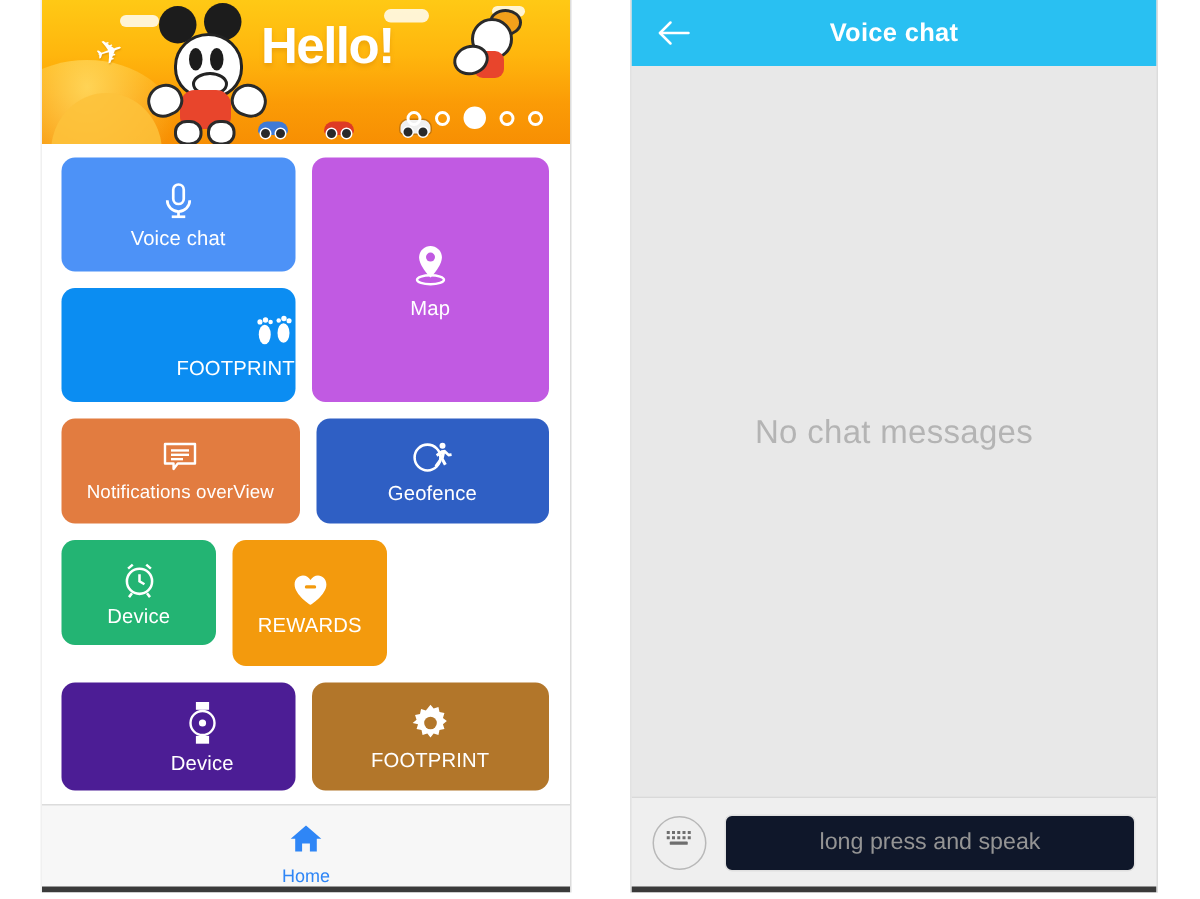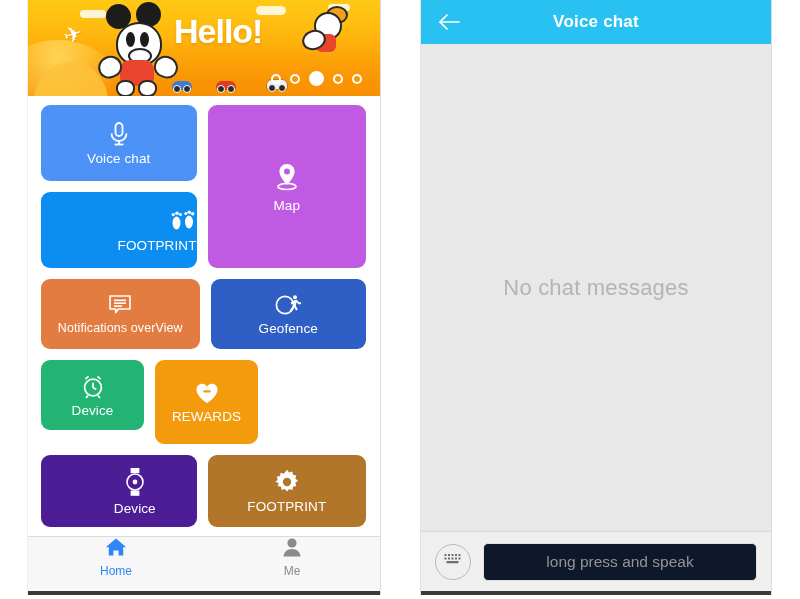--- a/index.html
+++ b/index.html
@@ -298,21 +298,21 @@
     height: 54px;
     background: #f7f7f7;
     border-top: 1px solid #dcdcdc;
     display: flex;
   }
   .tab {
     flex: 1;
     display: flex;
     flex-direction: column;
     align-items: center;
-    justify-content: flex-start;
+    justify-content: flex-end;
     gap: 3px;
     cursor: pointer;
   }
   .tab .tablabel { font-size: 12px; }
   .tab.active .tablabel { color: #2f86f6; }
   .tab.inactive .tablabel { color: #8b8b8b; }
 
   
   .phone-right {
     position: absolute;
@@ -597,29 +597,20 @@
     </div>
 
     <div class="tabbar">
       <div class="tab active">
         <span class="ico">
           <svg width="22" height="20" viewBox="0 0 22 20" fill="#2f86f6">
             <path d="M11 1.4L.8 10.2h3v8.4h4.6v-5.2h5.2v5.2h4.6v-8.4h3z"></path>
           </svg>
         </span>
         <span class="tablabel">Home</span>
-      </div>
-      <div class="tab inactive">
-        <span class="ico">
-          <svg width="22" height="20" viewBox="0 0 22 20" fill="#8b8b8b">
-            <circle cx="11" cy="6" r="4.6"></circle>
-            <path d="M2.6 19.5c0-4.4 3.8-7.4 8.4-7.4s8.4 3 8.4 7.4z"></path>
-          </svg>
-        </span>
-        <span class="tablabel">Me</span>
       </div>
     </div>
 
   </div>
 
   <div class="phone-right">
 
     <div class="navbar">
       <span class="back">
         <svg width="24" height="18" viewBox="0 0 24 18" fill="none" stroke="#ffffff" stroke-width="1.7" stroke-linecap="round" stroke-linejoin="round">

